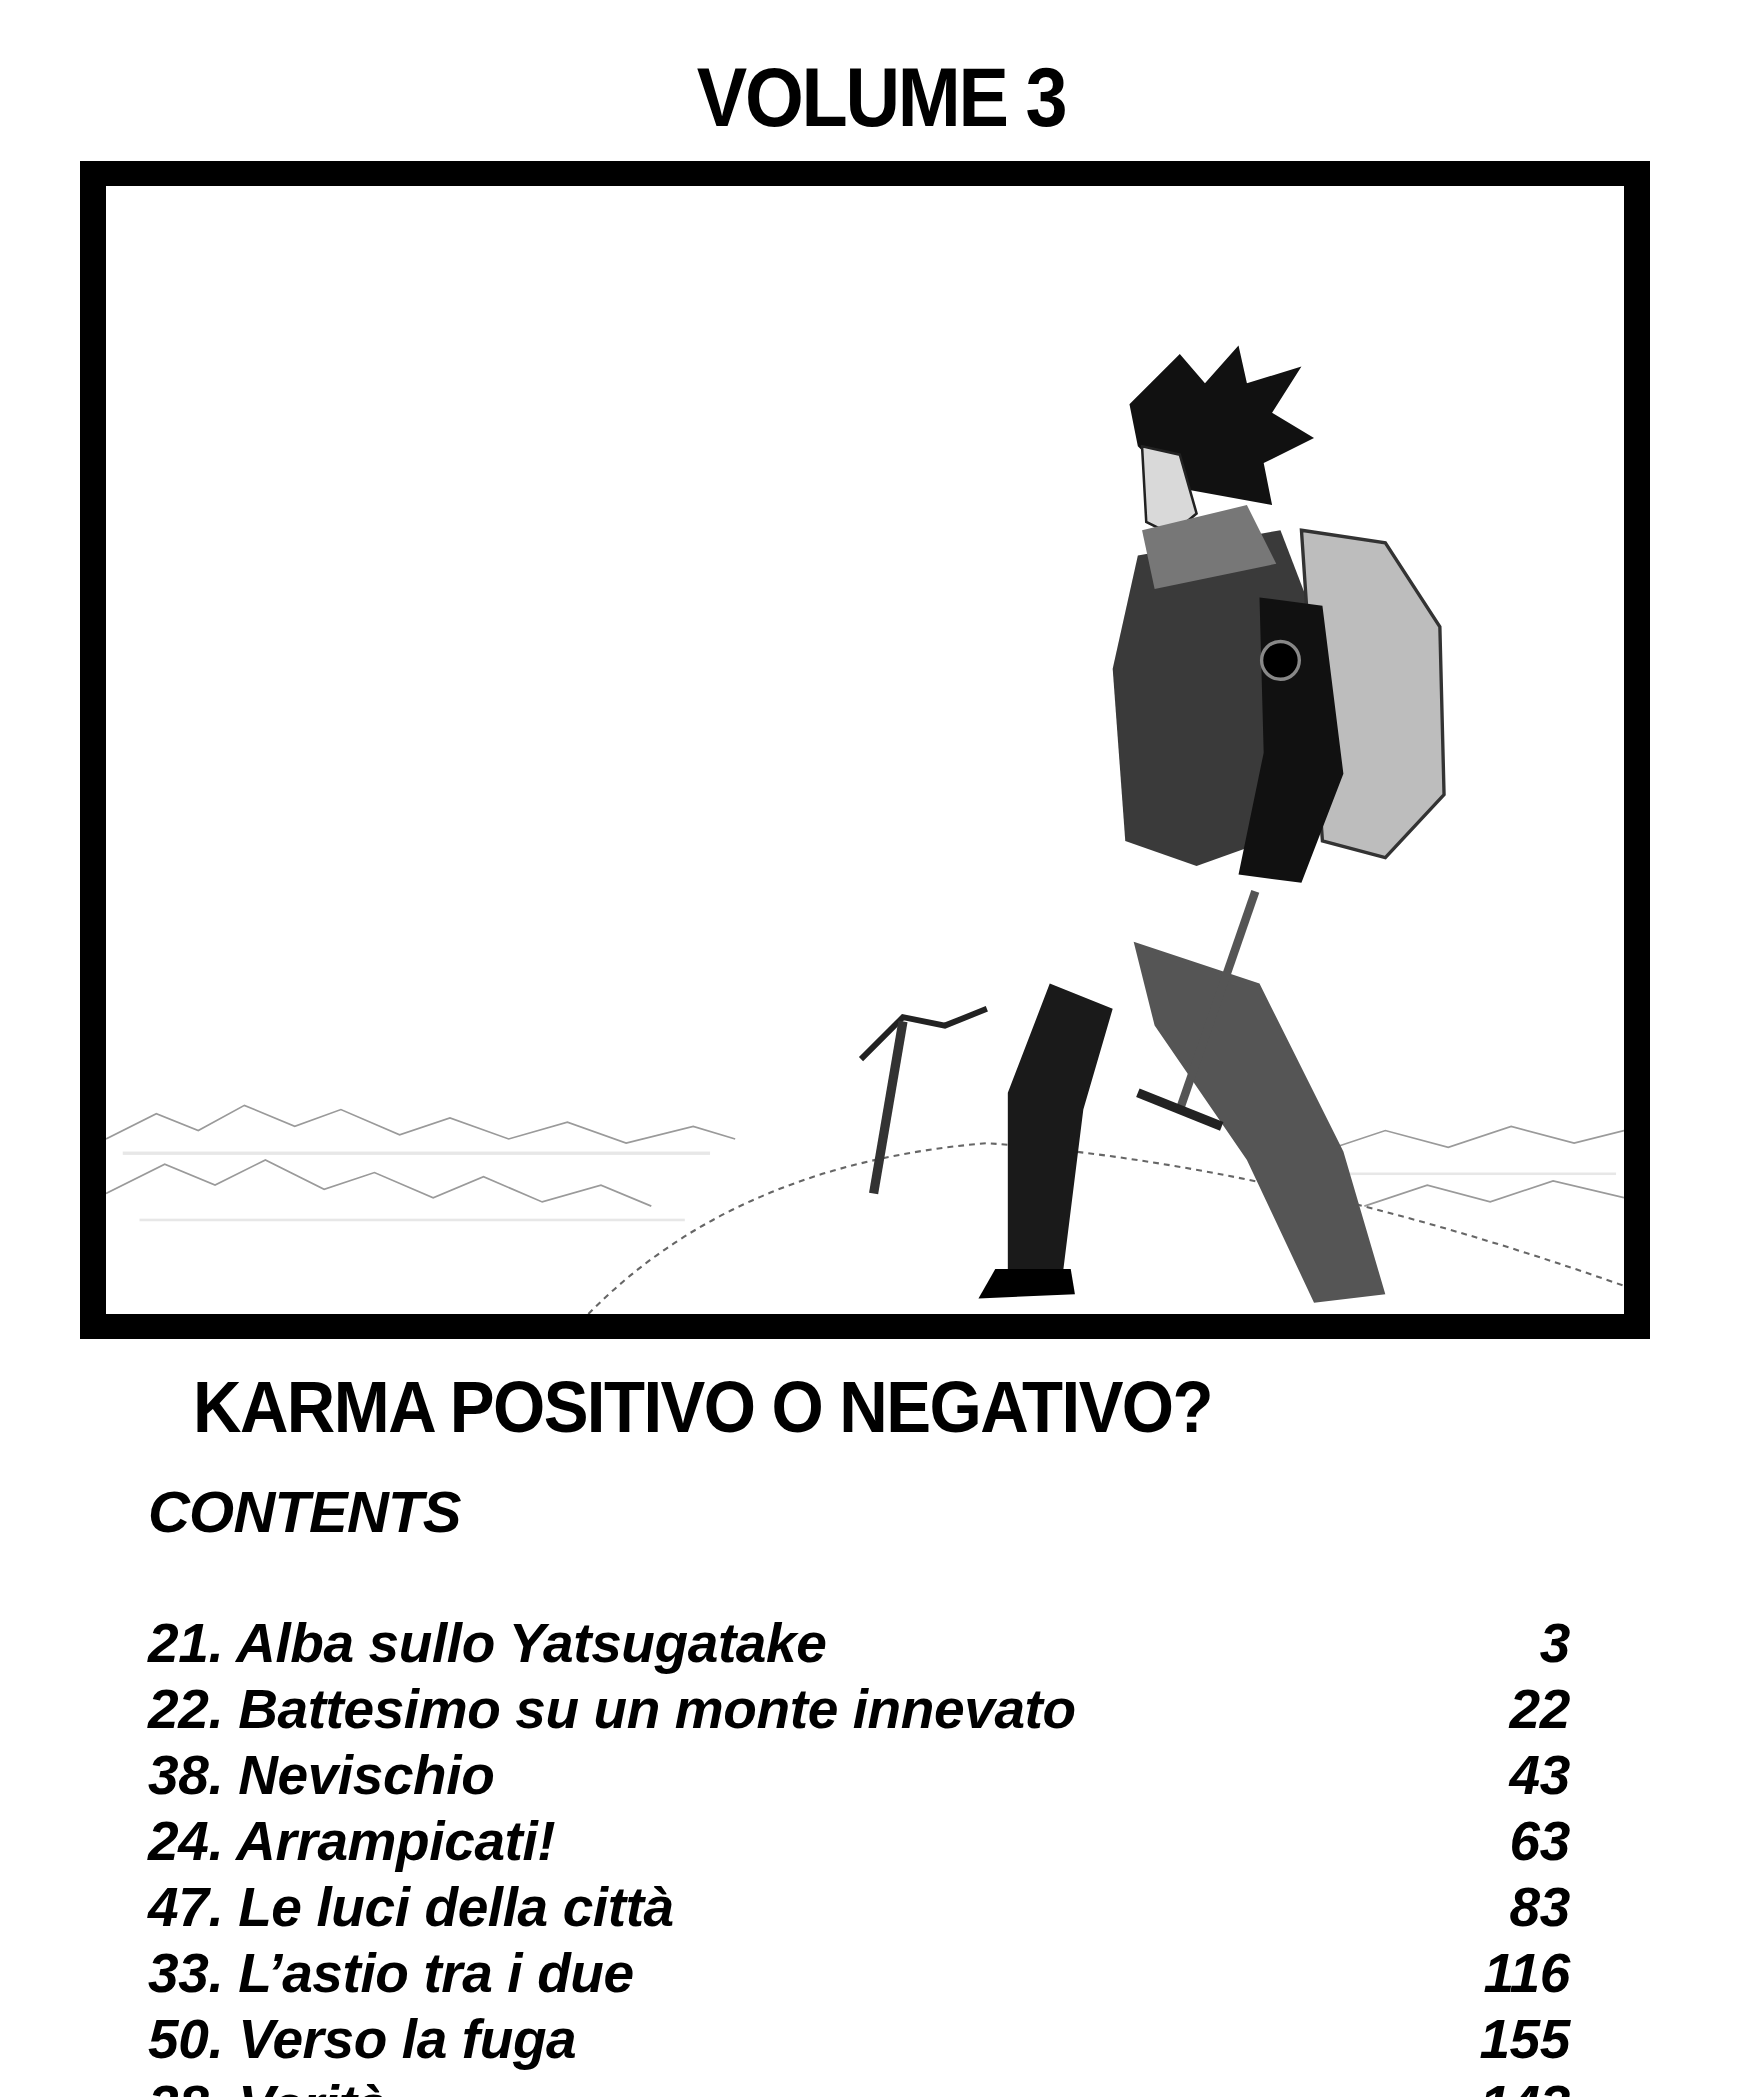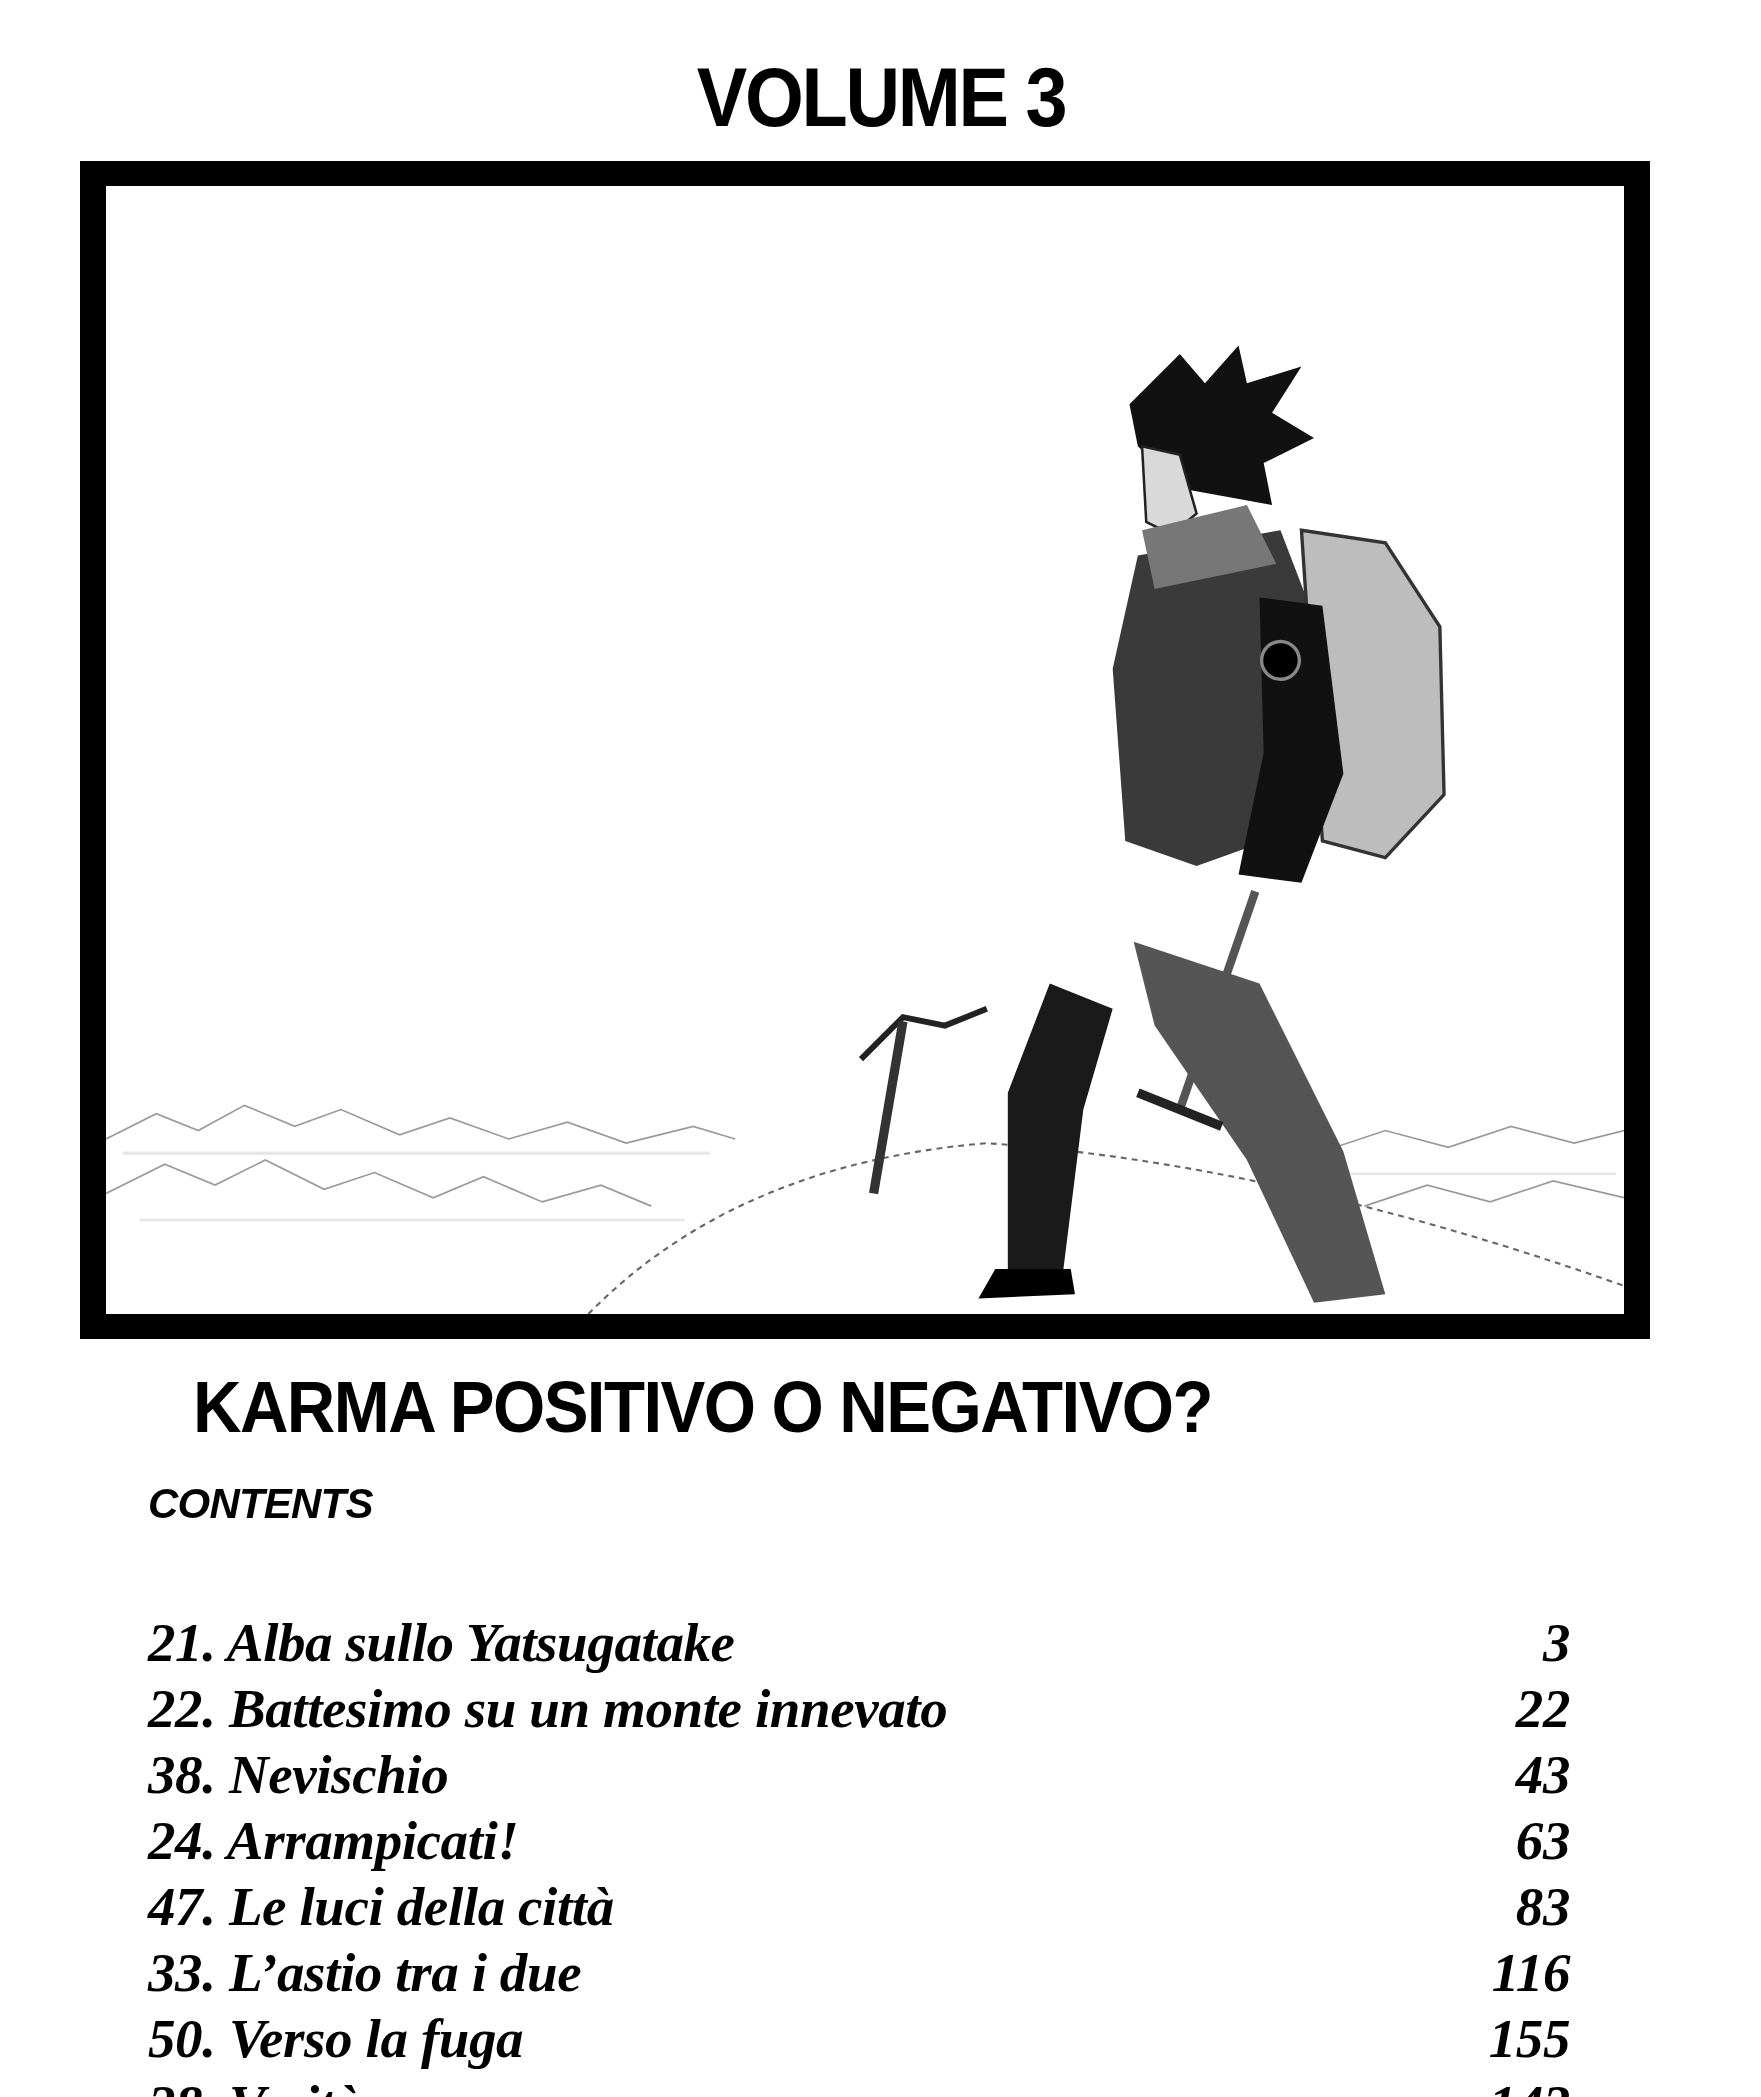--- a/index.html
+++ b/index.html
@@ -13,26 +13,26 @@
     position:absolute; left:80px; top:161px; width:1570px; height:1178px;
     box-sizing:border-box; border-top:25px solid #000; border-left:26px solid #000;
     border-right:26px solid #000; border-bottom:25px solid #000; background:#fff; overflow:hidden;
   }
   .frame svg { position:absolute; left:0; top:0; width:100%; height:100%; }
   .subtitle {
     position:absolute; left:193px; top:1370px; font-weight:700; font-size:73px;
     transform:scaleX(0.92); transform-origin:left; letter-spacing:-1.7px; line-height:1; white-space:nowrap;
   }
   .contents-label {
-    position:absolute; left:148px; top:1483px; font-weight:700; font-style:italic; font-size:42px;
+    position:absolute; left:148px; top:1483px; font-weight:700; font-style:italic; font-size:58px;
     line-height:1; letter-spacing:-0.8px;text-align:right;
   }
   .toc { position:absolute; left:148px; top:1610px; width:1422px; }
   .toc-row { display:flex; justify-content:space-between; align-items:flex-start; height:66px;
-    font-weight:700; font-style:italic; font-size:55px; line-height:66px; letter-spacing:-0.4px; white-space:nowrap;font-family:Liberation Serif, serif; }
+    font-weight:700; font-style:italic; font-size:55px; line-height:66px; letter-spacing:-0.4px; white-space:nowrap; }
   .toc-page { font-style:italic; }
 </style>
 </head>
 <body>
 
 <div class="vol-title">VOLUME 3</div>
 
 <div class="frame">
   <svg viewBox="0 0 3619 2687" preserveAspectRatio="none">
 

